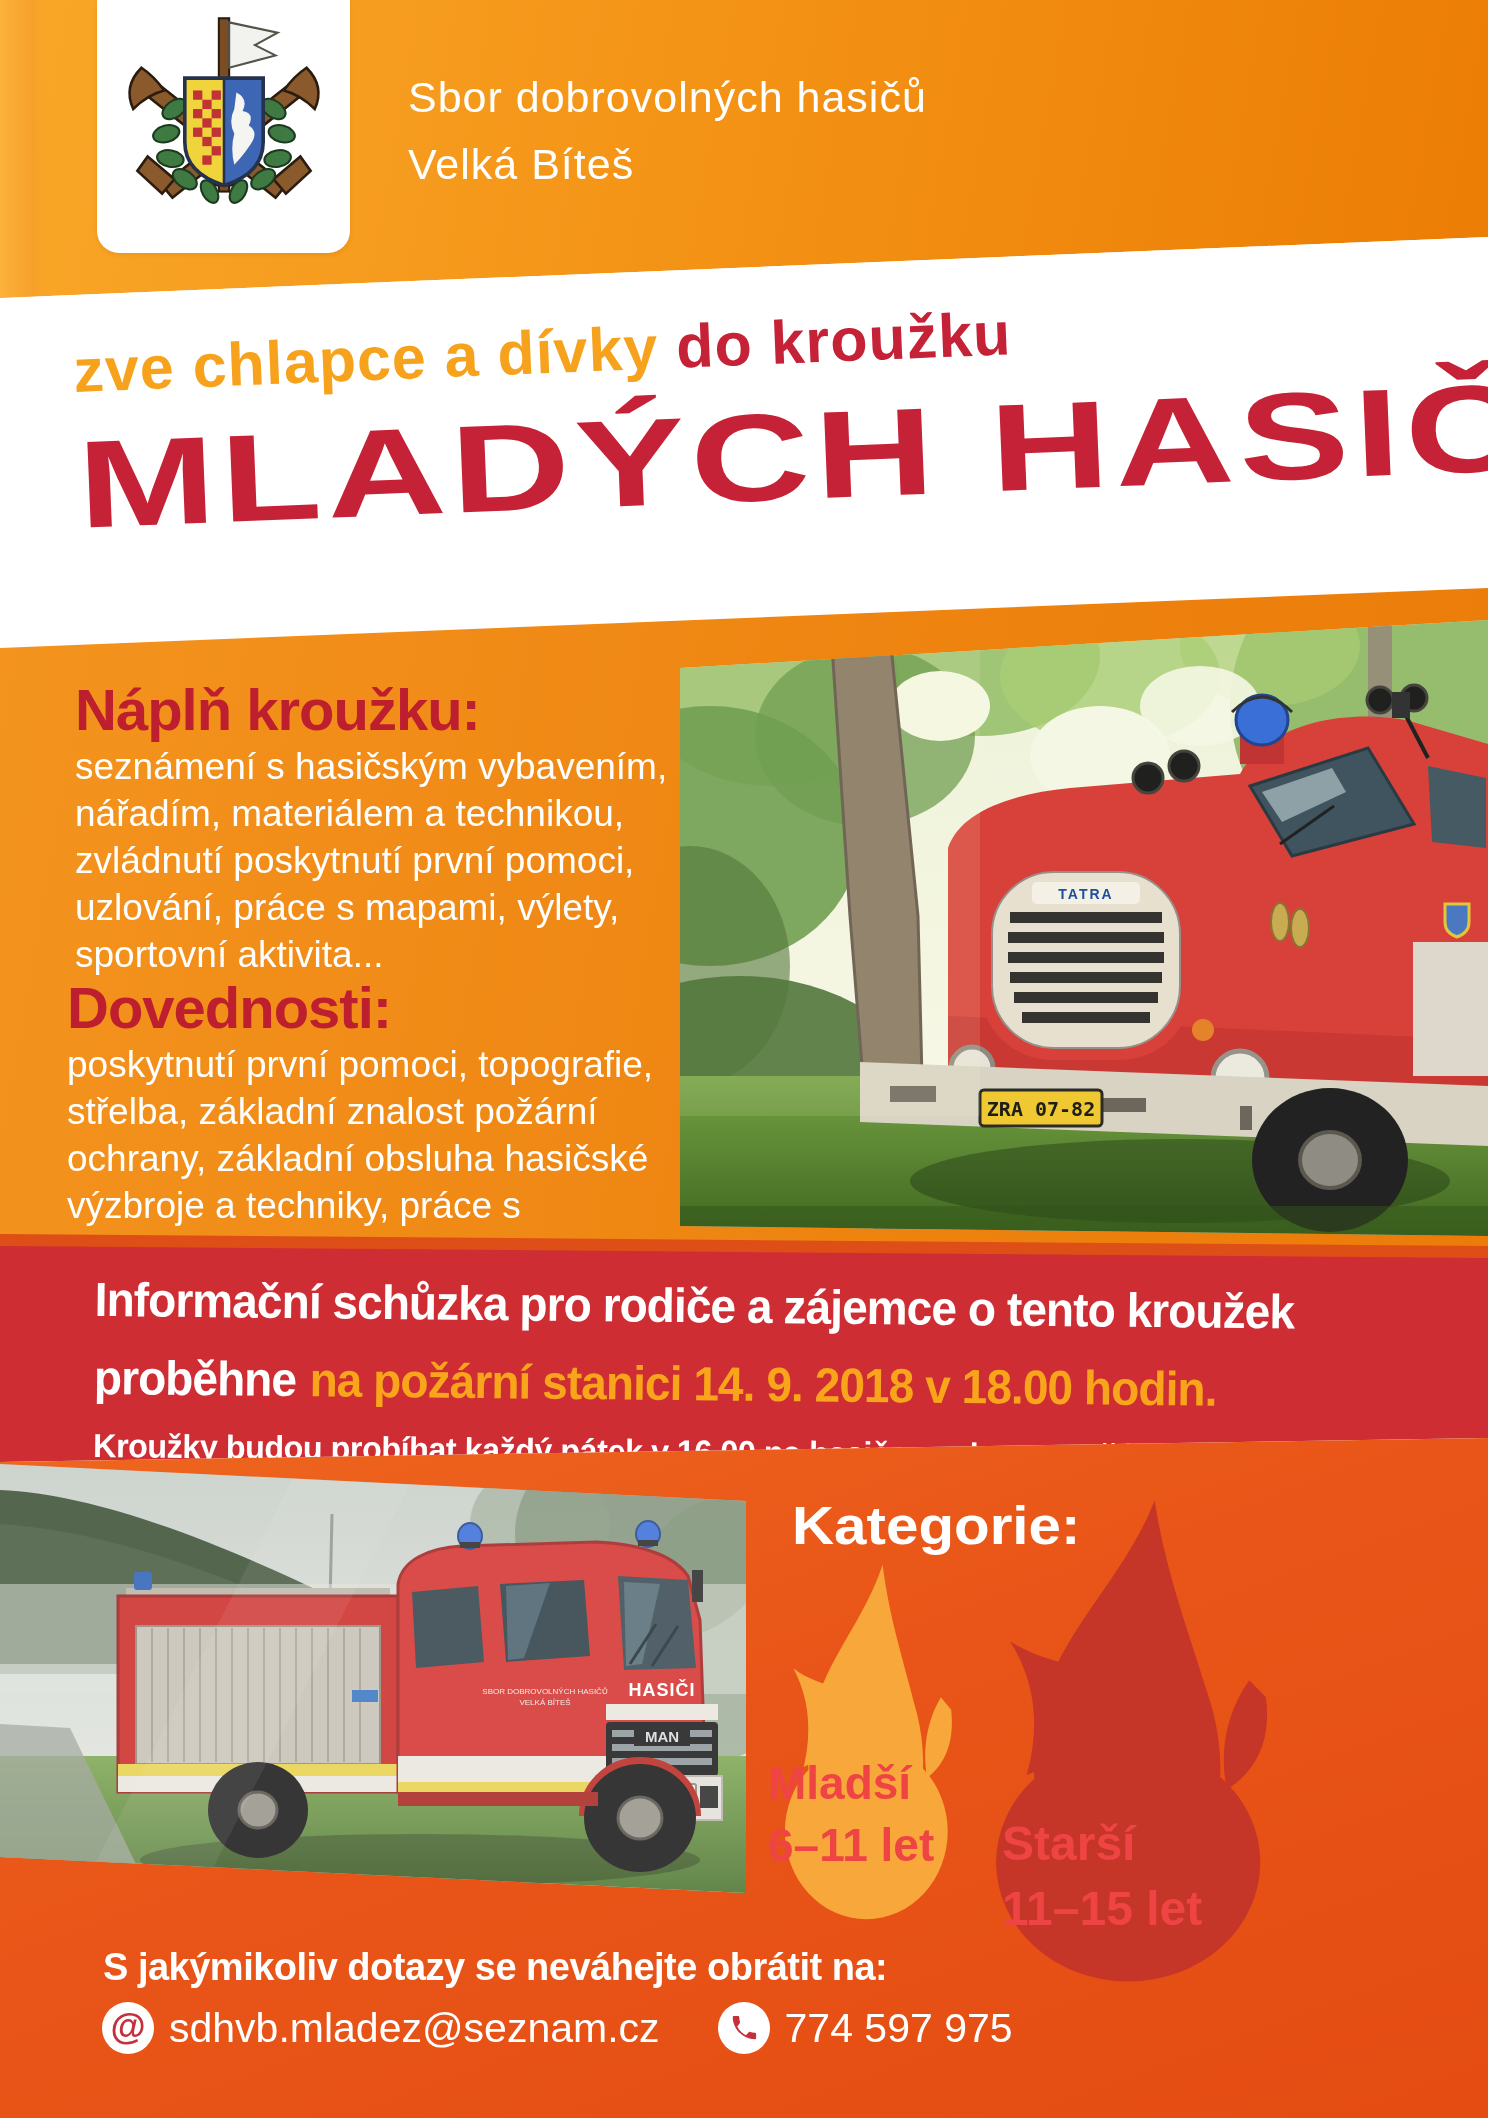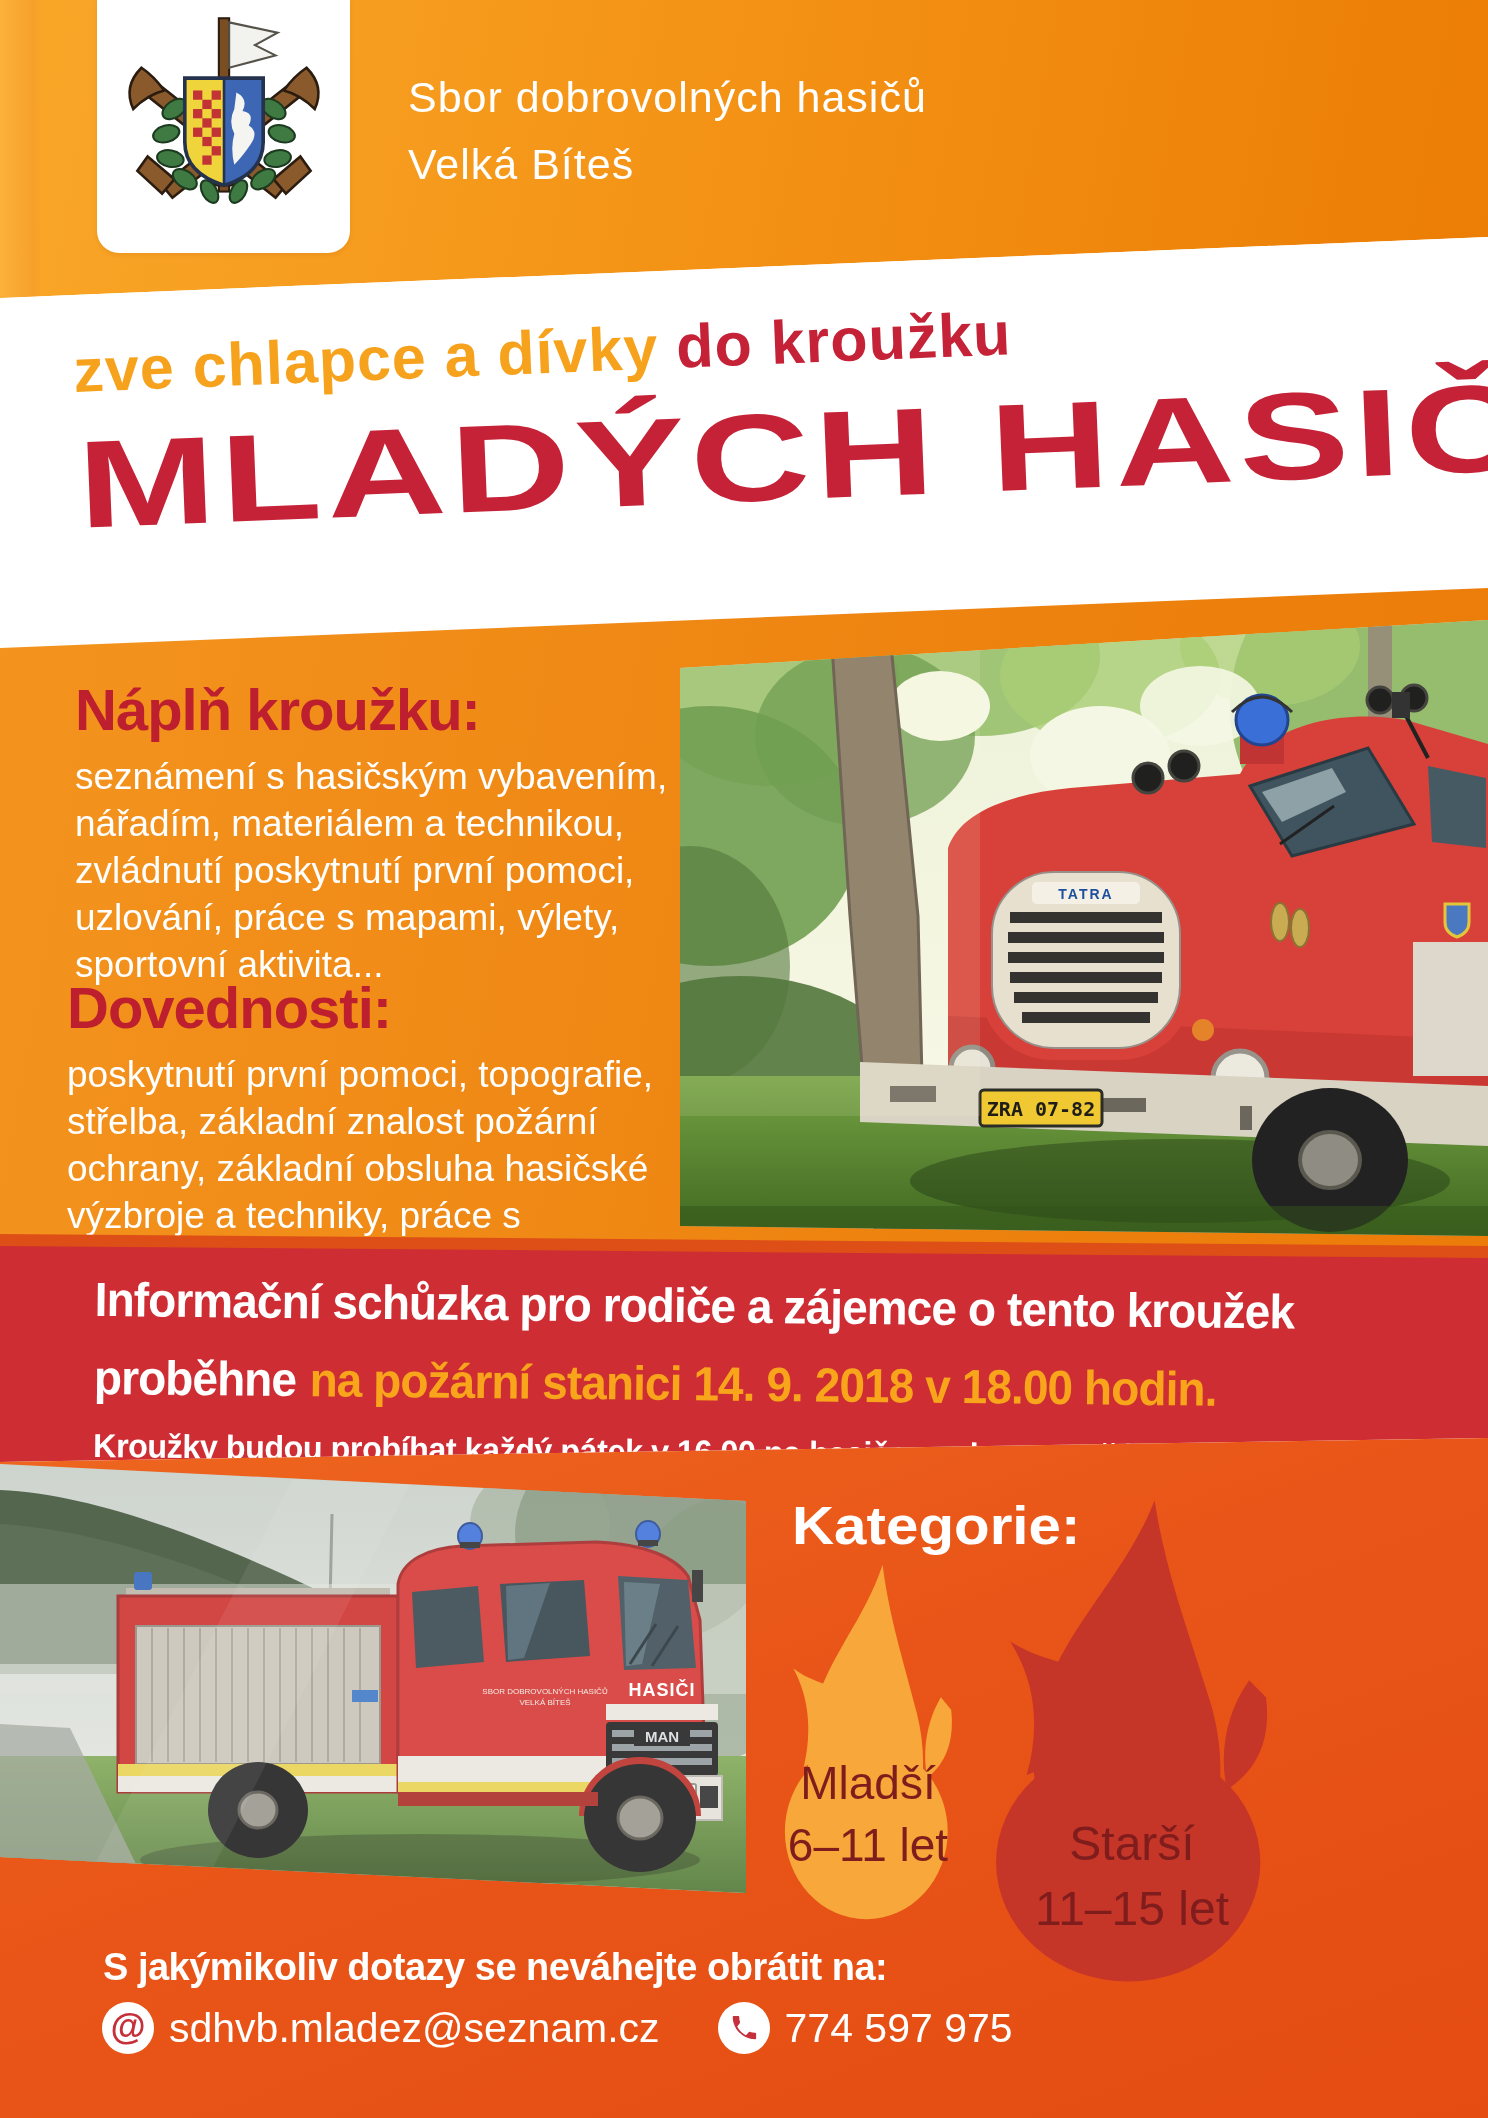--- a/index.html
+++ b/index.html
@@ -31,21 +31,21 @@
   .headline-line1 .red{color:#C52237;}
   .headline-title{margin-top:14px;font-size:124px;font-weight:800;color:#C52237;
     letter-spacing:4px;white-space:nowrap;display:inline-block;
     transform:scaleX(1.33);transform-origin:left center;line-height:1.05;}
   
   .mid-bg{left:0;top:580px;width:1488px;height:700px;
     background:linear-gradient(100deg,#F3941E 0%,#EE8310 60%,#EC7C09 100%);
     clip-path:polygon(0 68px,1488px 8px,1488px 678px,0 666px);}
   .section-block{width:640px;color:#fff;}
   .section-heading{font-size:58px;font-weight:700;color:#BE1F2E;letter-spacing:-1px;}
-  .section-body{margin-top:10px;font-size:37px;line-height:47px;font-weight:400;width:620px;}
+  .section-body{font-size:37px;line-height:47px;font-weight:400;width:620px;}
   .naplng{left:75px;top:676px;}
   .dovednosti{left:67px;top:974px;}
   
   .photo-tatra{left:680px;top:616px;width:808px;height:624px;
     clip-path:polygon(0 52px,808px 4px,808px 620px,0 610px);text-align:right;}
   .photo-man{left:0;top:1464px;width:746px;height:429px;
     clip-path:polygon(0 0,746px 37px,746px 429px,0 393px);}
   .photo-tatra svg,.photo-man svg{display:block;width:100%;height:100%;}
   
   .banner-accent{left:0;top:1232px;width:1488px;height:34px;background:#DE4F17;
@@ -63,21 +63,21 @@
   
   .bottom-bg{left:0;top:1414px;width:1488px;height:704px;
     background:linear-gradient(160deg,#EE671F 0%,#E95518 45%,#E44C12 100%);
     clip-path:polygon(0 48px,1488px 24px,1488px 704px,0 704px);}
   .kategorie{left:792px;top:1494px;color:#fff;font-size:54px;font-weight:800;
     letter-spacing:0;display:inline-block;transform:scaleX(1.08);transform-origin:left top;}
   .flame{position:absolute;}
   .flame svg{display:block;width:100%;height:100%;}
   .flame-yellow{left:778px;top:1563px;width:180px;height:358px;}
   .flame-red{left:985px;top:1498px;width:292px;height:486px;}
-  .flame-label{position:absolute;color:#7f1d1d;text-align:center;font-weight:400;line-height:1.35;}
+  .flame-label{position:absolute;color:#ef4444;text-align:left;font-weight:700;line-height:1.35;}
   .label-younger{left:768px;top:1752px;width:200px;font-size:46px;}
   .label-older{left:1002px;top:1812px;width:260px;font-size:48px;}
   
   .contact-heading{left:88px;top:1946px;color:#fff;font-size:38px;font-weight:700;
     white-space:nowrap;letter-spacing:-.5px;margin-left:15px;}
   .contact-row{left:102px;top:2002px;display:flex;align-items:center;color:#fff;}
   .contact-bubble{width:52px;height:52px;border-radius:50%;background:#fff;
     display:flex;align-items:center;justify-content:center;flex:0 0 auto;}
   .at-glyph{color:#C5303B;font-size:36px;font-weight:700;line-height:1;transform:translateY(-1px);}
   .contact-value{font-size:41px;margin-left:15px;white-space:nowrap;}

